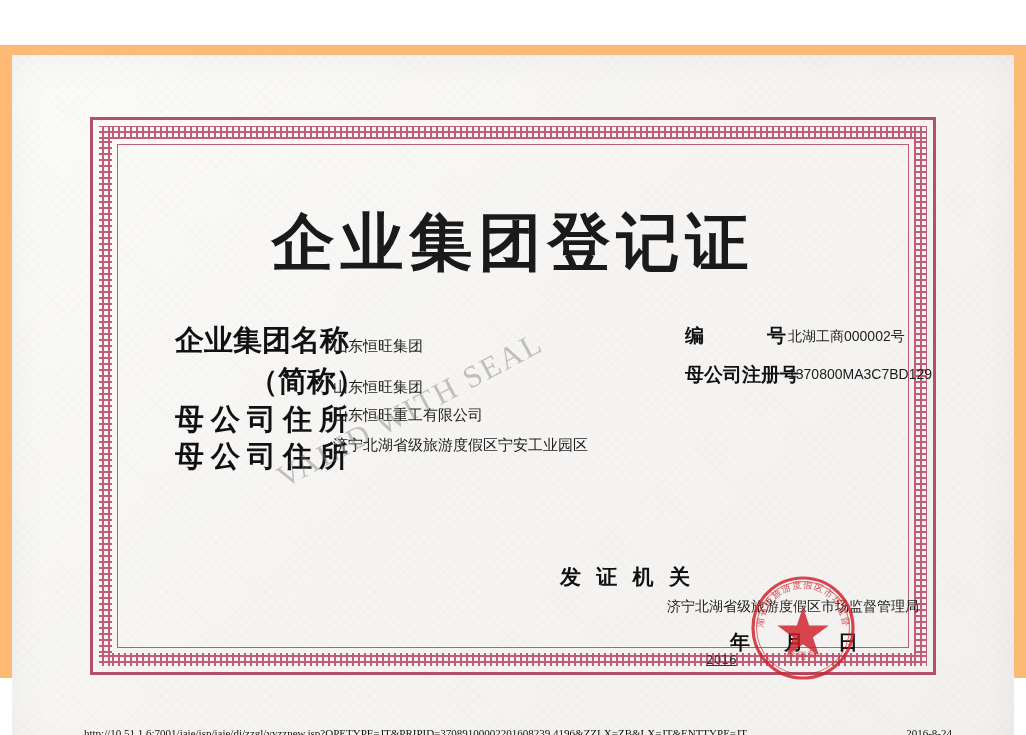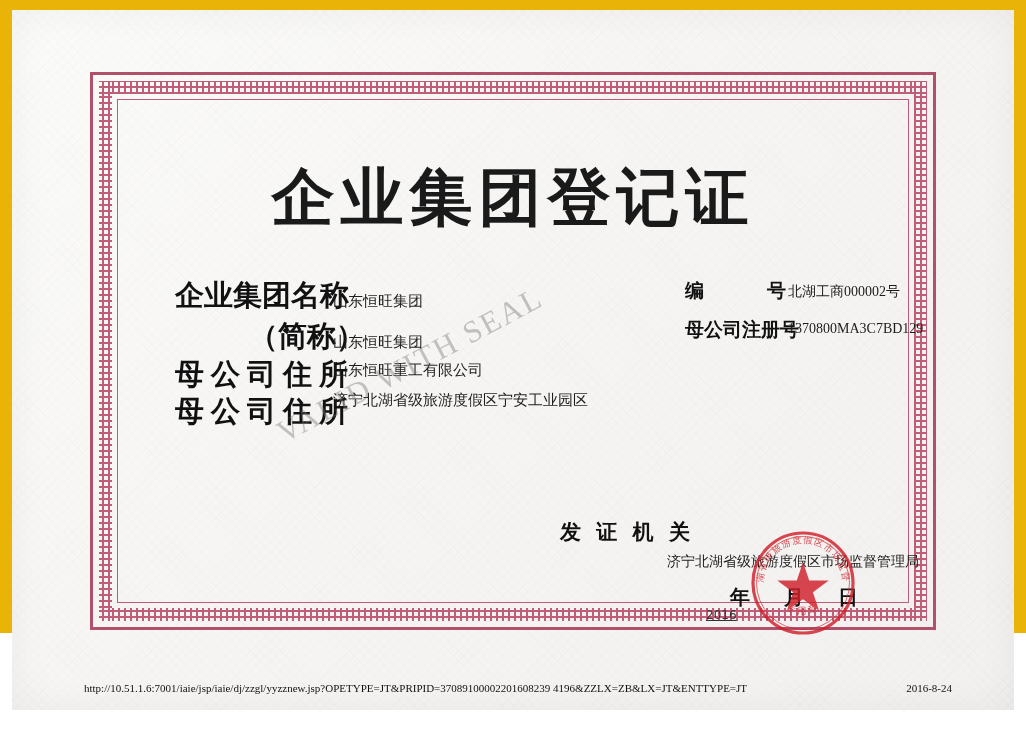--- a/index.html
+++ b/index.html
@@ -11,21 +11,22 @@
     width: 1026px;
     height: 735px;
     font-family: "Liberation Serif", serif;
     overflow: hidden;
   }
 
   #page {
     position: relative;
     width: 1026px;
     height: 633px;
-    background: #eab308;
+    background: #fdba74;
+    margin-top: 45px;
   }
 
   
   #paper {
     position: absolute;
     left: 12px;
     top: 10px;
     width: 1002px;
     height: 700px;
     background:
@@ -114,21 +115,21 @@
   .right-label {
     position: absolute;
     font-family: "DejaVu Sans", sans-serif;
     font-weight: bold;
     font-size: 19px;
     color: #111;
     white-space: nowrap;
   }
   .right-value {
     position: absolute;
-    font-family: Liberation Serif, serif;
+    font-family: Liberation Sans, sans-serif;
     font-size: 14px;
     color: #1c1c1c;
     white-space: nowrap;
   }
 
   
   #issuer-title {
     position: absolute;
     left: 548px;
     top: 508px;

